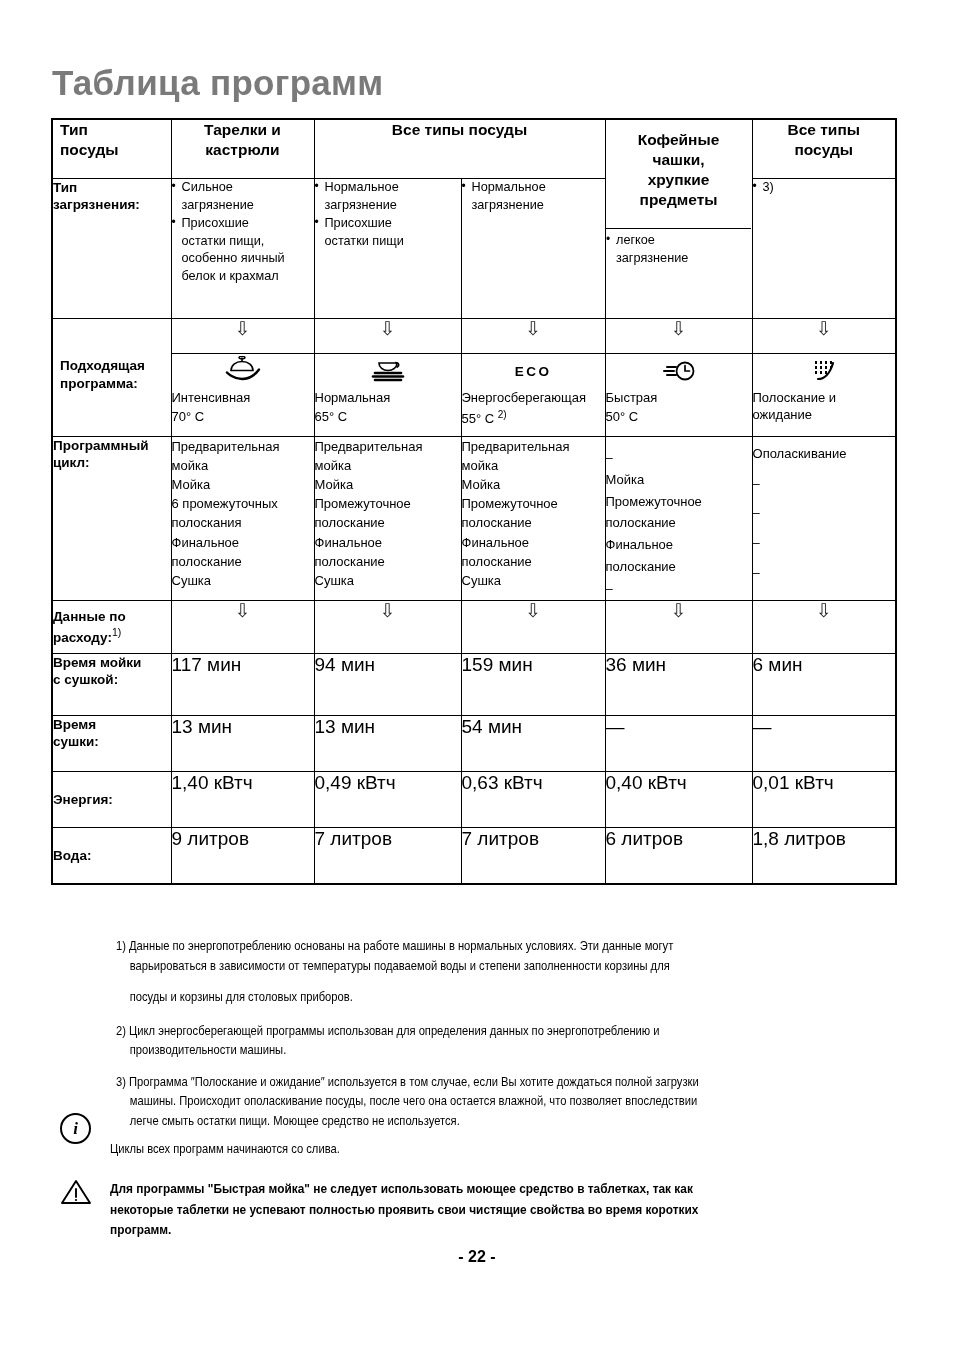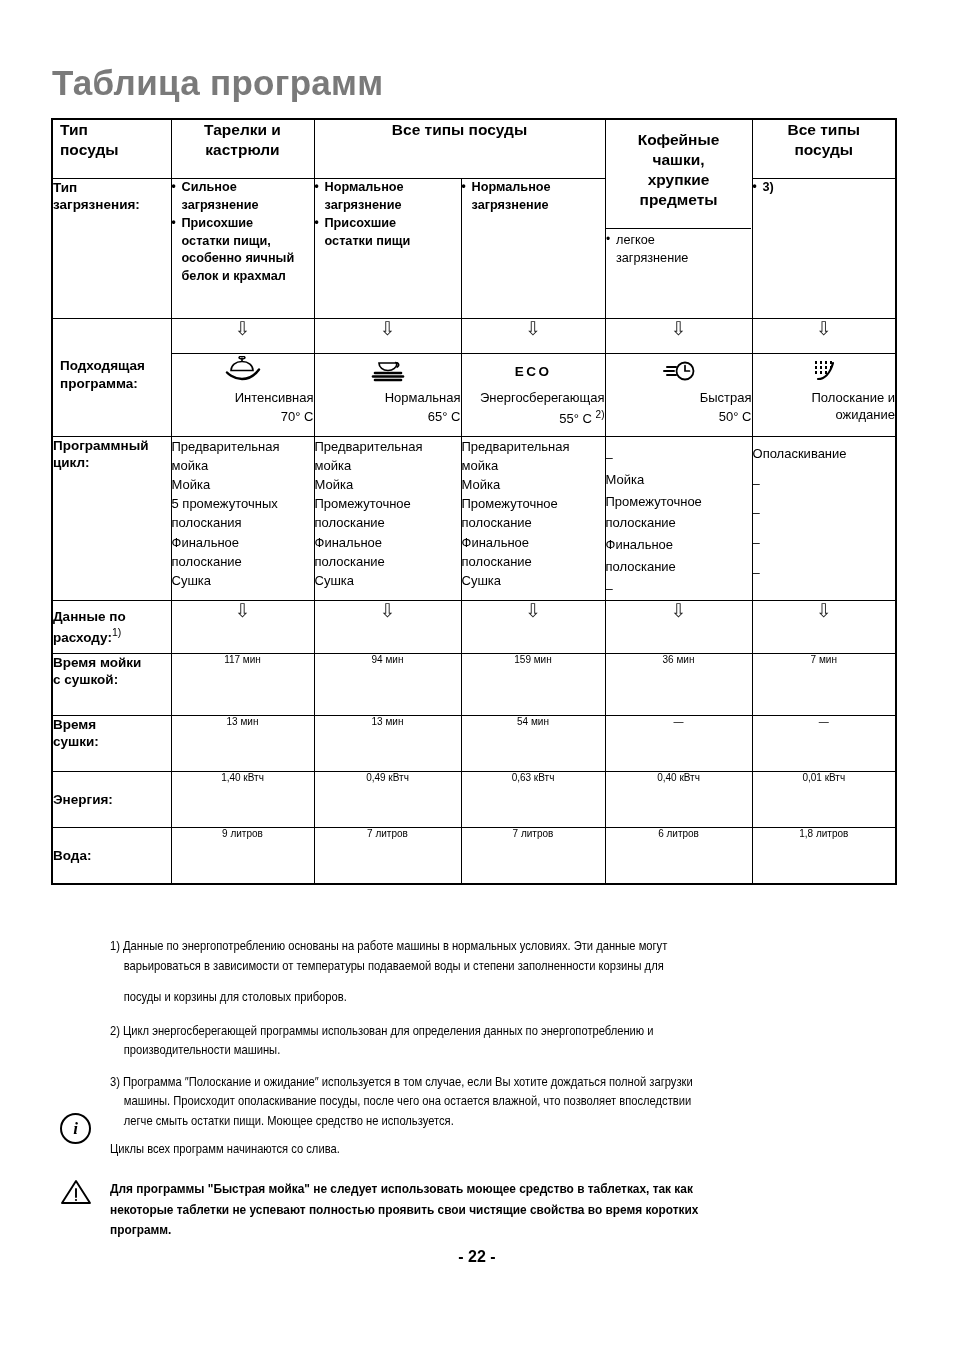--- a/index.html
+++ b/index.html
@@ -45,42 +45,42 @@
   .hdr {
     text-align:center; font-size:15.5px; font-weight:bold;
     line-height:1.3; padding:9px 4px 8px 4px;
     vertical-align:middle;
   }
   .hdr.left-ish { text-align:left; padding-left:7px; }
 
   .bullets {
     font-size:12.7px; line-height:1.38; padding:8px 6px 8px 9px;
   }
-  .bullets div { position:relative; padding-left:10px; margin-bottom:1px;font-weight:bold; }
+  .bullets div { position:relative; padding-left:10px; margin-bottom:1px; }
   .bullets div:before {
     content:"\2022"; position:absolute; left:0; top:-1px; font-size:12px;
   }
 
   .arrowcell { text-align:center; padding:8px 0 7px 0; vertical-align:middle; }
   .arrow { display:inline-block; font-size:19px; line-height:1; color:#222; }
 
-  .progcell { text-align:right; padding:6px 2px 7px 2px; vertical-align:top; }
+  .progcell { text-align:left; padding:6px 2px 7px 2px; vertical-align:top; }
   .progcell .ico { height:34px; display:flex; align-items:center; justify-content:center; }
   .progcell .nm { font-size:13px; line-height:1.28; margin-top:2px; }
   .progcell .nm sup { font-size:10px; }
   .eco { font-size:13.5px; font-weight:bold; letter-spacing:2.5px; }
 
   .cycle { font-size:13px; line-height:1.47; padding:6px 5px 7px 8px; }
   .cycle .sp { display:block; }
   .cycle.wide { line-height:2.28; }
 
-  .val { text-align:center; font-size:10px; padding:0; vertical-align:middle; }
+  .val { text-align:left; font-size:19px; padding:0; vertical-align:middle; }
 
   
-  .notes { position:absolute; left:110px; top:936px; width:790px; }
+  .notes { position:absolute; left:116px; top:936px; width:790px; }
   .note {
     font-size:13px; line-height:1.5;
     font-family:"Liberation Sans", sans-serif;
     transform:scaleX(0.86); transform-origin:left top;
     width:920px;
     margin-bottom:10px;
     text-indent:-16px; padding-left:16px;
   }
   .note .ln2 { display:block; text-indent:0; }
   .note .gap { display:block; text-indent:0; margin-top:12px; }
@@ -260,21 +260,21 @@
       </tr>
 
       <tr>
         <td class="lbl o-left" style="height:156px">
           <span>Программный<br>цикл:</span>
         </td>
         <td class="cycle">
           <span class="sp">Предварительная</span>
           <span class="sp">мойка</span>
           <span class="sp">Мойка</span>
-          <span class="sp">5 промежуточных</span>
+          <span class="sp">6 промежуточных</span>
           <span class="sp">полоскания</span>
           <span class="sp">Финальное</span>
           <span class="sp">полоскание</span>
           <span class="sp">Сушка</span>
         </td>
         <td class="cycle">
           <span class="sp">Предварительная</span>
           <span class="sp">мойка</span>
           <span class="sp">Мойка</span>
           <span class="sp">Промежуточное</span>
@@ -333,21 +333,21 @@
       </tr>
 
       <tr>
         <td class="lbl o-left" style="height:61px">
           <span>Время мойки<br>с сушкой:</span>
         </td>
         <td class="val">117 мин</td>
         <td class="val">94 мин</td>
         <td class="val">159 мин</td>
         <td class="val">36 мин</td>
-        <td class="val o-right">7 мин</td>
+        <td class="val o-right">6 мин</td>
       </tr>
 
       <tr>
         <td class="lbl o-left" style="height:55px">
           <span>Время<br>сушки:</span>
         </td>
         <td class="val">13 мин</td>
         <td class="val">13 мин</td>
         <td class="val">54 мин</td>
         <td class="val">—</td>

